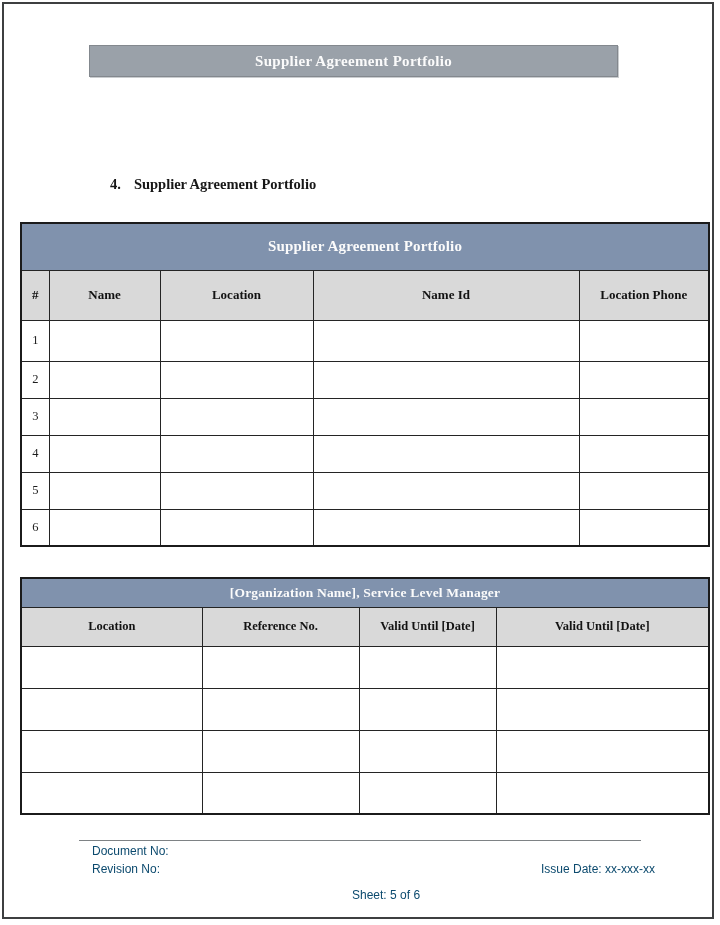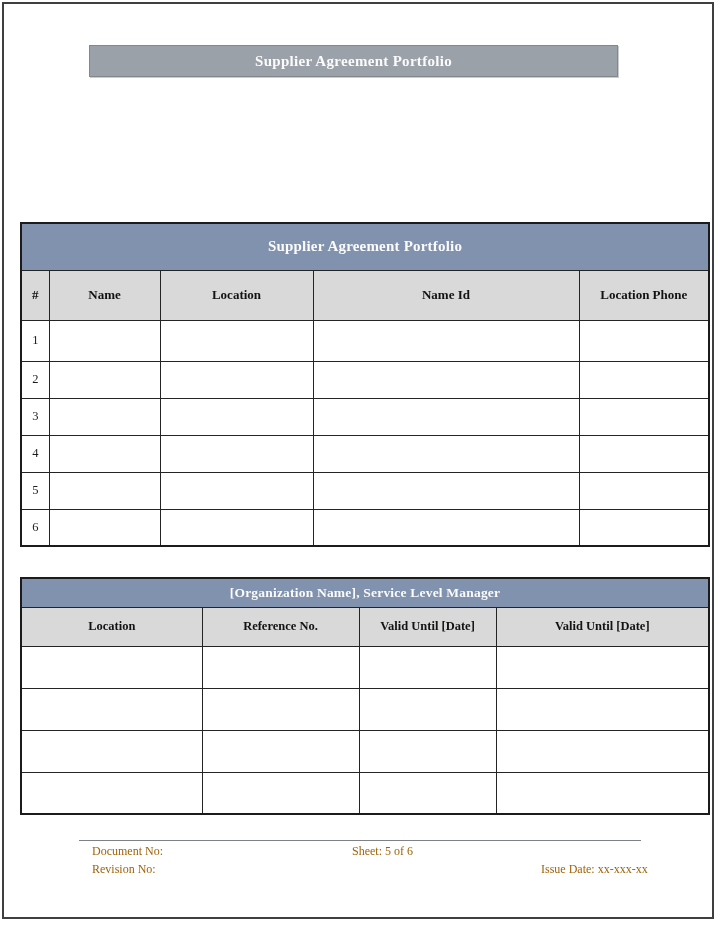--- a/index.html
+++ b/index.html
@@ -101,39 +101,42 @@
   .footer-line {
     position: absolute;
     left: 75px;
     top: 836px;
     width: 562px;
     height: 0;
     border-top: 1px solid #7e8285;
   }
   .ftext {
     position: absolute;
-    font-family: Liberation Serif, serif;
+    font-family: Liberation Sans, sans-serif;
     font-size: 12px;
-    color: #a16207;
+    color: #0c4a6e;
     white-space: nowrap;
   }
   .f-doc   { left: 88px;  top: 840px; }
-  .f-sheet { left: 348px; top: 840px; text-align: right; }
+  .f-sheet { left: 348px; top: 884px; text-align: right; }
   .f-rev   { left: 88px;  top: 858px; }
   .f-issue { left: 503px; top: 858px; margin-left: 34px; }
 </style>
 </head>
 <body>
 
 <div class="page">
 
   <div class="banner">
     <span>Supplier Agreement Portfolio</span>
   </div>
 
+  <div class="heading">
+    <span class="num">4.</span><span>Supplier Agreement Portfolio</span>
+  </div>
 
   <table class="t1">
     <colgroup>
       <col style="width:28px">
         <col style="width:111px">
         <col style="width:153px">
         <col style="width:266px">
         <col style="width:130px">
     </colgroup>
     <tbody>

